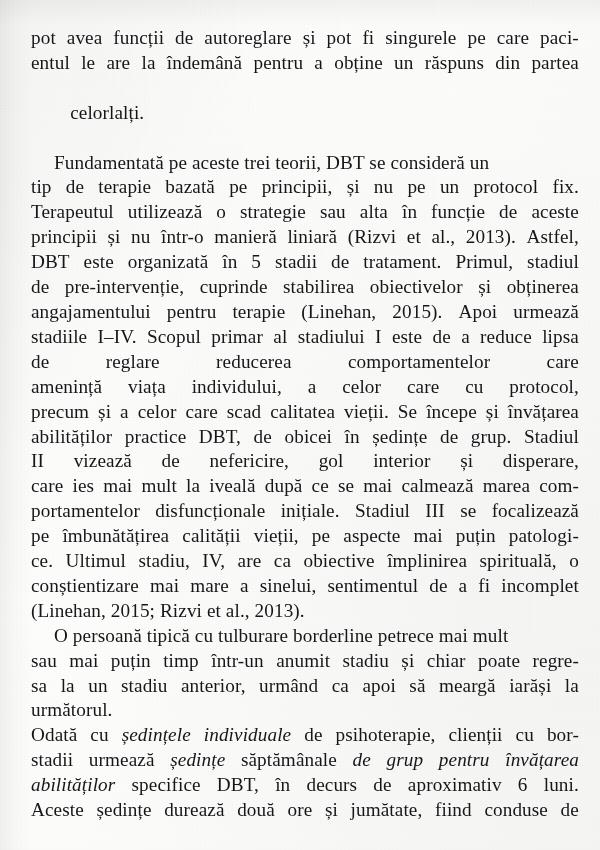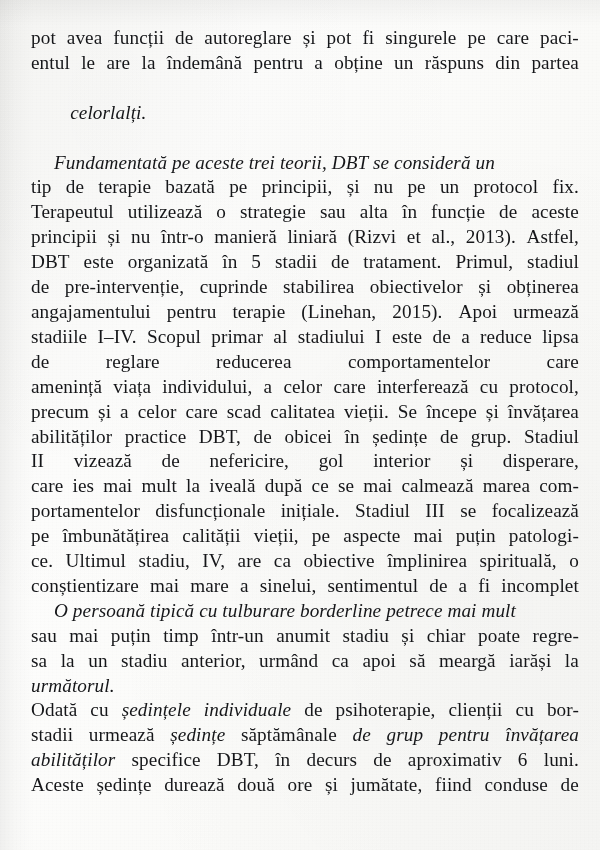--- a/index.html
+++ b/index.html
@@ -65,21 +65,20 @@
   .line.justify {
     display: flex;
     justify-content: space-between;
     white-space: normal;
   }
   .line.justify > .w {
     white-space: pre;
   }
   .line.last {
     display: block;
-    font-style: italic;
   }
   .line .ital {
     font-style: italic;
   }
   .indent {
     display: inline-block;
     width: 23px;
   }
 </style>
 </head>
@@ -217,21 +216,20 @@
           <span class="w">comportamentelor</span>
           <span class="w">care</span>
         </div>
       <div class="line justify">
           <span class="w">amenință</span>
           <span class="w">viața</span>
           <span class="w">individului,</span>
           <span class="w">a</span>
           <span class="w">celor</span>
           <span class="w">care</span>
-          <span class="w">interferează</span>
           <span class="w">cu</span>
           <span class="w">protocol,</span>
         </div>
       <div class="line justify">
           <span class="w">precum</span>
           <span class="w">și</span>
           <span class="w">a</span>
           <span class="w">celor</span>
           <span class="w">care</span>
           <span class="w">scad</span>
@@ -316,20 +314,21 @@
           <span class="w">mai</span>
           <span class="w">mare</span>
           <span class="w">a</span>
           <span class="w">sinelui,</span>
           <span class="w">sentimentul</span>
           <span class="w">de</span>
           <span class="w">a</span>
           <span class="w">fi</span>
           <span class="w">incomplet</span>
         </div>
+      <div class="line last"><span>(Linehan, 2015; Rizvi et al., 2013).</span></div>
     </div>
 
     <div>
       <div class="line last"><span class="indent"></span><span>O persoană tipică cu tulburare borderline petrece mai mult</span></div>
       <div class="line justify">
           <span class="w">sau</span>
           <span class="w">mai</span>
           <span class="w">puțin</span>
           <span class="w">timp</span>
           <span class="w">într-un</span>

